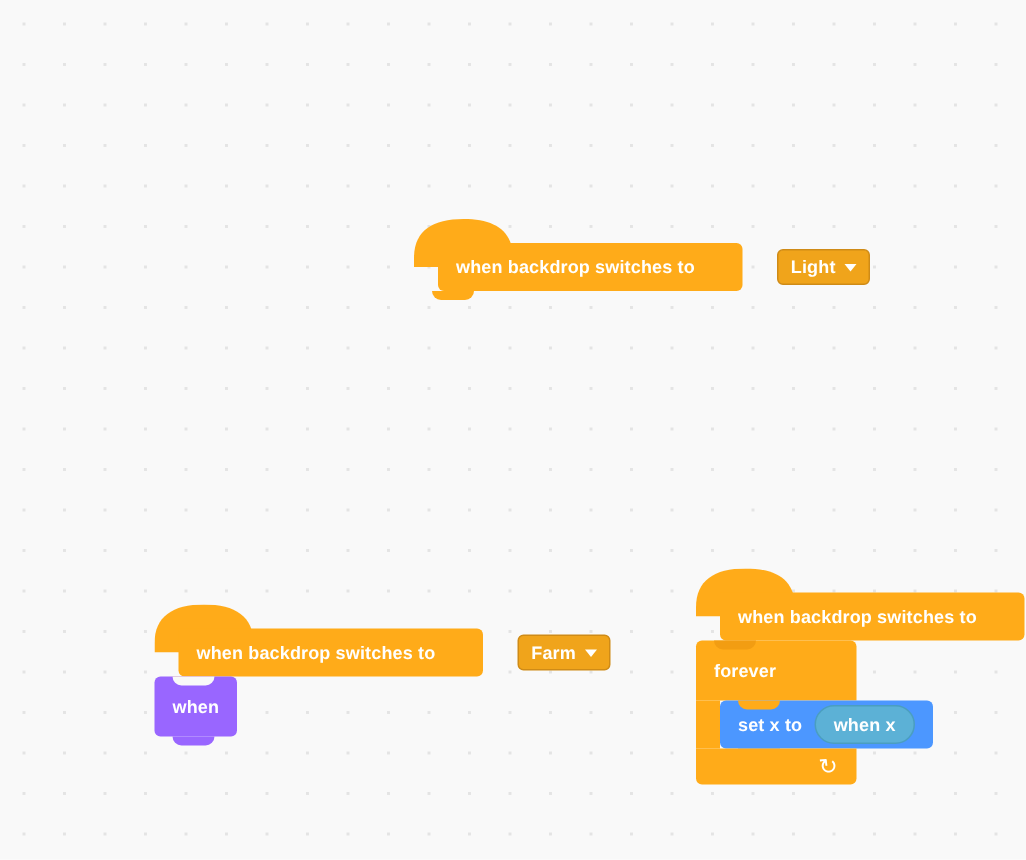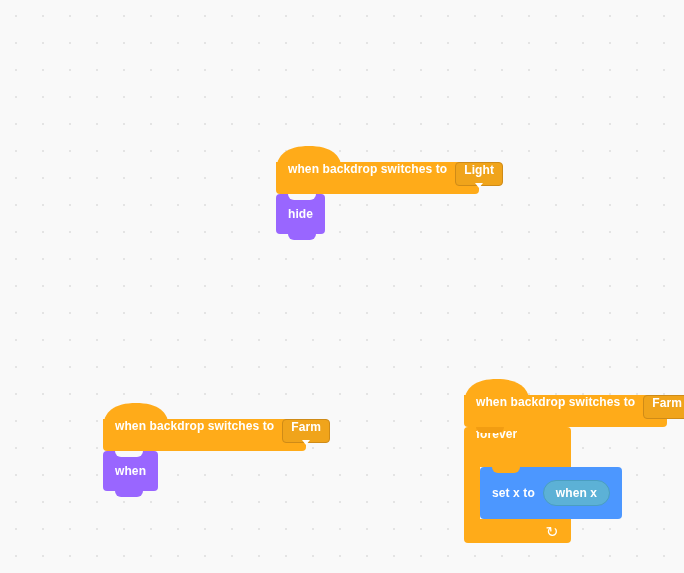--- a/index.html
+++ b/index.html
@@ -37,29 +37,31 @@
   }
   .hat-dome {
     position: absolute;
     left: 0;
     top: 0;
     width: 100%;
     height: 32px;
   }
   .hat-body {
     position: absolute;
-    left: 0;
+    left: 16px;
     top: 16px;
     height: 32px;
     width: 100%;
     background: #ffab19;
     border-radius: 0 4px 4px 4px;
     box-sizing: border-box;
     display: flex;
-    padding: 0 12px;
+    align-items: center;
+    padding: 0 12px;
+    gap: 47px;
   }
   .hat-bump {
     position: absolute;
     left: 12px;
     top: 48px;
     width: 28px;
     height: 6px;
     background: #ffab19;
     border-radius: 0 0 7px 7px;
     z-index: 0;
@@ -106,21 +108,21 @@
   .c-inner .stack::before { background: #ffab19; }
 
   
   .cblock { position: relative; }
   .c-top {
     position: relative;
     height: 40px;
     background: #ffab19;
     border-radius: 4px 4px 0 0;
     display: flex;
-    align-items: flex-start;
+    align-items: center;
     padding: 0 12px;
     box-sizing: border-box;
   }
   .c-top::before {
     content: "";
     position: absolute;
     left: 12px;
     top: 0;
     width: 28px;
     height: 6px;
@@ -174,21 +176,20 @@
     display: inline-flex;
     align-items: center;
     gap: 6px;
     background: #f0a41b;
     border: 1px solid #cf8b17;
     border-radius: 4px;
     height: 24px;
     padding: 0 8px;
     margin-left: 8px;
     box-sizing: border-box;
-    flex-direction: column;
   }
   .dropdown .blk-label { font-size: 12px; }
   .caret {
     width: 0;
     height: 0;
     border-left: 4.5px solid transparent;
     border-right: 4.5px solid transparent;
     border-top: 5px solid #ffffff;
     display: inline-block;
   }
@@ -220,23 +221,20 @@
       <div class="hat-body">
         <span class="blk-label">when backdrop switches to</span>
         <span class="dropdown">
           <span class="blk-label">Light</span>
           <span class="caret"></span>
         </span>
       </div>
       <div class="hat-bump"></div>
     </div>
 
-    <div class="stack looks" style="margin-top:0;">
-      <span class="blk-label">hide</span>
-    </div>
   </div>
 
   <div class="script" style="left:103px; top:403px;">
 
     <div class="hat" style="width:203px;">
       <svg class="hat-dome" viewBox="0 0 203 32" preserveAspectRatio="none">
         <path d="M0,32 L0,26 C0,8 12,0 33,0 C54,0 66,8 66,26 L66,32 Z" fill="#ffab19"></path>
       </svg>
       <div class="hat-body">
         <span class="blk-label">when backdrop switches to</span>
@@ -269,21 +267,21 @@
     </div>
 
     <div class="cblock" style="width:107px;">
       <div class="c-top">
         <span class="blk-label">forever</span>
       </div>
 
       <div class="c-wrap">
         <div class="c-arm"></div>
         <div class="c-inner">
-          <div class="stack motion" style="height:52px;">
+          <div class="stack motion" style="height:32px;">
             <span class="blk-label">set x to</span>
             <span class="reporter">
               <span class="blk-label">when x</span>
             </span>
           </div>
         </div>
       </div>
 
       <div class="c-foot">
         <span class="loop-arrow">↺</span>

